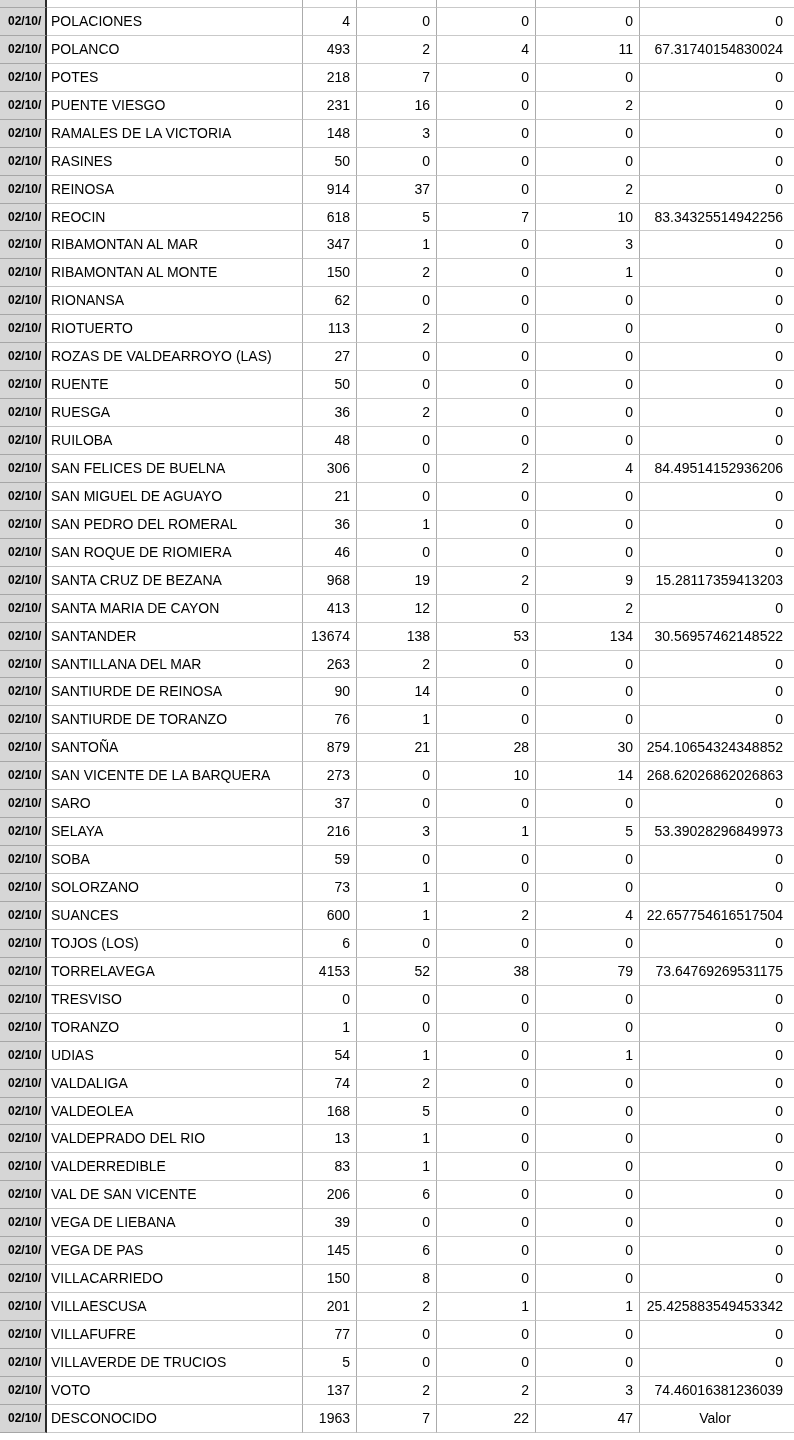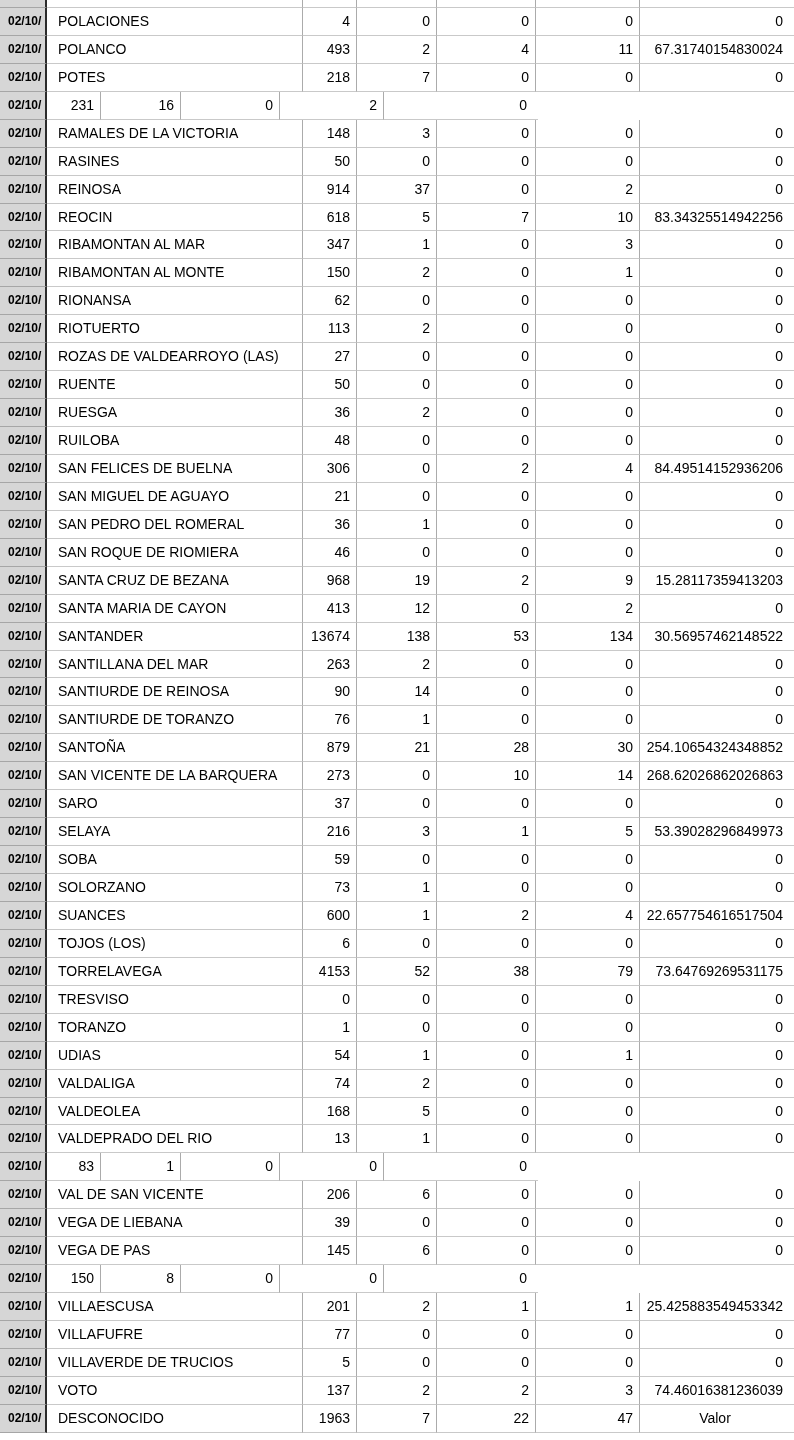--- a/index.html
+++ b/index.html
@@ -41,21 +41,21 @@
   }
   .c-date {
     width: 47px;
     background: var(--date-bg, #d6d6d6);
     border-right: 2px solid var(--divider, #2b2b2b);
     border-bottom-color: #a6a6a6;
     font-weight: bold;
     font-size: 12px;
     padding-left: 8px;
   }
-  .c-name  { width: 256px; padding-left: 11px; }
+  .c-name  { width: 256px; padding-left: 4px; }
   .c-num   { text-align: right; padding-right: 6px; }
   .c1 { width: 54px; }
   .c2 { width: 80px; }
   .c3 { width: 99px; }
   .c4 { width: 104px; }
   .c5 { width: 154px; padding-right: 11px; border-right: none; }
   .c5.left, .c-num.left { text-align: center; padding-left: 7px; }
 </style>
 </head>
 <body>
@@ -98,20 +98,21 @@
     <div class="td c-name">POTES</div>
     <div class="td c-num c1">218</div>
     <div class="td c-num c2">7</div>
     <div class="td c-num c3">0</div>
     <div class="td c-num c4">0</div>
     <div class="td c-num c5">0</div>
   </div>
 
   <div class="tr">
     <div class="td c-date">02/10/</div>
+    <div class="td c-name">PUENTE VIESGO</div>
     <div class="td c-num c1">231</div>
     <div class="td c-num c2">16</div>
     <div class="td c-num c3">0</div>
     <div class="td c-num c4">2</div>
     <div class="td c-num c5">0</div>
   </div>
 
   <div class="tr">
     <div class="td c-date">02/10/</div>
     <div class="td c-name">RAMALES DE LA VICTORIA</div>
@@ -477,20 +478,21 @@
     <div class="td c-name">VALDEPRADO DEL RIO</div>
     <div class="td c-num c1">13</div>
     <div class="td c-num c2">1</div>
     <div class="td c-num c3">0</div>
     <div class="td c-num c4">0</div>
     <div class="td c-num c5">0</div>
   </div>
 
   <div class="tr">
     <div class="td c-date">02/10/</div>
+    <div class="td c-name">VALDERREDIBLE</div>
     <div class="td c-num c1">83</div>
     <div class="td c-num c2">1</div>
     <div class="td c-num c3">0</div>
     <div class="td c-num c4">0</div>
     <div class="td c-num c5">0</div>
   </div>
 
   <div class="tr">
     <div class="td c-date">02/10/</div>
     <div class="td c-name">VAL DE SAN VICENTE</div>
@@ -516,20 +518,21 @@
     <div class="td c-name">VEGA DE PAS</div>
     <div class="td c-num c1">145</div>
     <div class="td c-num c2">6</div>
     <div class="td c-num c3">0</div>
     <div class="td c-num c4">0</div>
     <div class="td c-num c5">0</div>
   </div>
 
   <div class="tr">
     <div class="td c-date">02/10/</div>
+    <div class="td c-name">VILLACARRIEDO</div>
     <div class="td c-num c1">150</div>
     <div class="td c-num c2">8</div>
     <div class="td c-num c3">0</div>
     <div class="td c-num c4">0</div>
     <div class="td c-num c5">0</div>
   </div>
 
   <div class="tr">
     <div class="td c-date">02/10/</div>
     <div class="td c-name">VILLAESCUSA</div>

